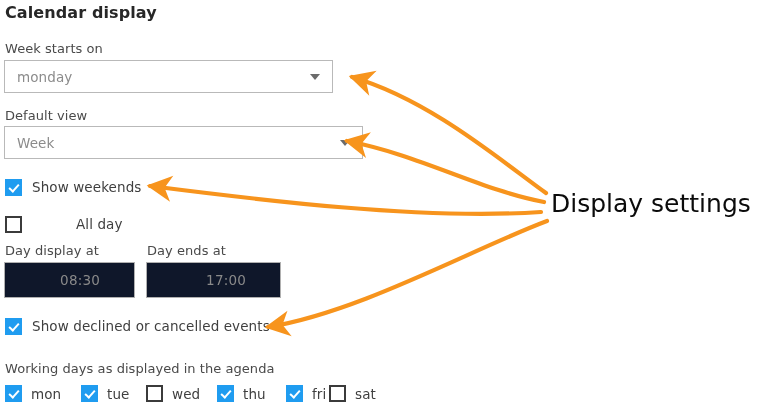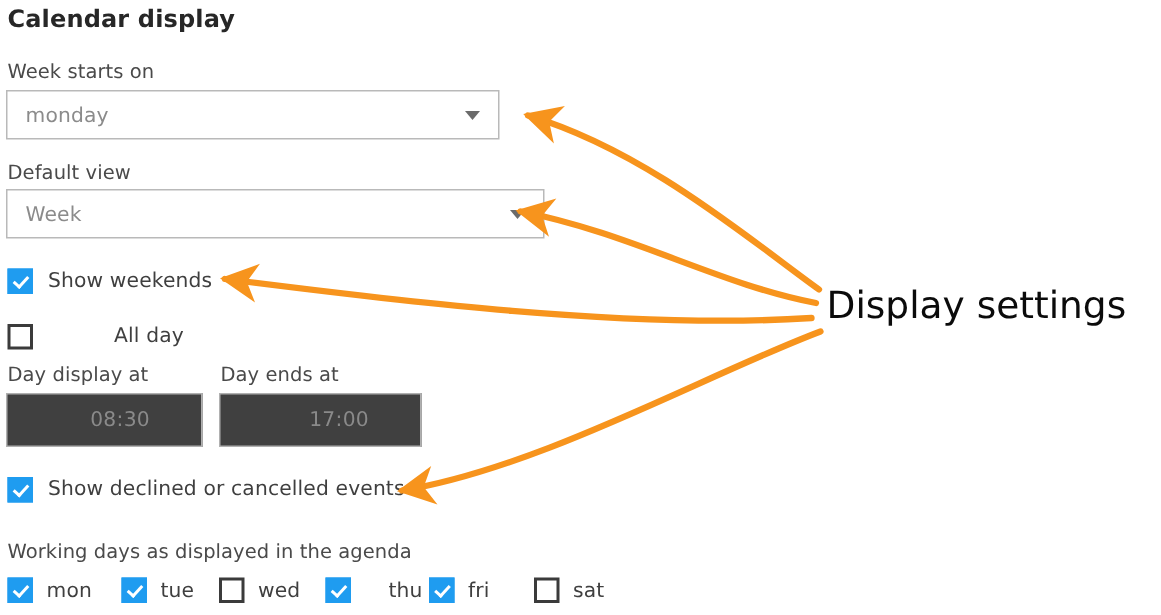--- a/index.html
+++ b/index.html
@@ -92,21 +92,21 @@
     border-right: 5px solid transparent;
     border-top: 6px solid #6b6b6b;
     margin-right: 2px;
     flex: 0 0 auto;
   }
 
   .text-box {
     position: absolute;
     box-sizing: border-box;
     border: 1px solid #b0b0b0;
-    background: #404040;
+    background: #0f172a;
     height: 36px;
     display: flex;
     align-items: center;
     justify-content: flex-end;
     padding-right: 34px;
   }
   .text-box .val {
     font-size: 13.5px;
     color: #8a8a8a;
     letter-spacing: 0.2px;
@@ -224,29 +224,29 @@
         <span class="cb-label">mon</span>
       </div>
       <div class="day-item" style="left:76px;">
         <span class="cb on"></span>
         <span class="cb-label">tue</span>
       </div>
       <div class="day-item" style="left:141px;">
         <span class="cb off"></span>
         <span class="cb-label">wed</span>
       </div>
-      <div class="day-item" style="left:212px;gap:16px;">
+      <div class="day-item" style="left:212px;">
         <span class="cb on"></span>
         <span class="cb-label">thu</span>
       </div>
       <div class="day-item" style="left:281px;">
         <span class="cb on"></span>
         <span class="cb-label">fri</span>
       </div>
-      <div class="day-item" style="left:351px;">
+      <div class="day-item" style="left:324px;">
         <span class="cb off"></span>
         <span class="cb-label">sat</span>
       </div>
       <div class="day-item" style="left:402px;margin-top:32px;">
         <span class="cb off"></span>
         <span class="cb-label">sun</span>
       </div>
     </div>
 
   </div>

